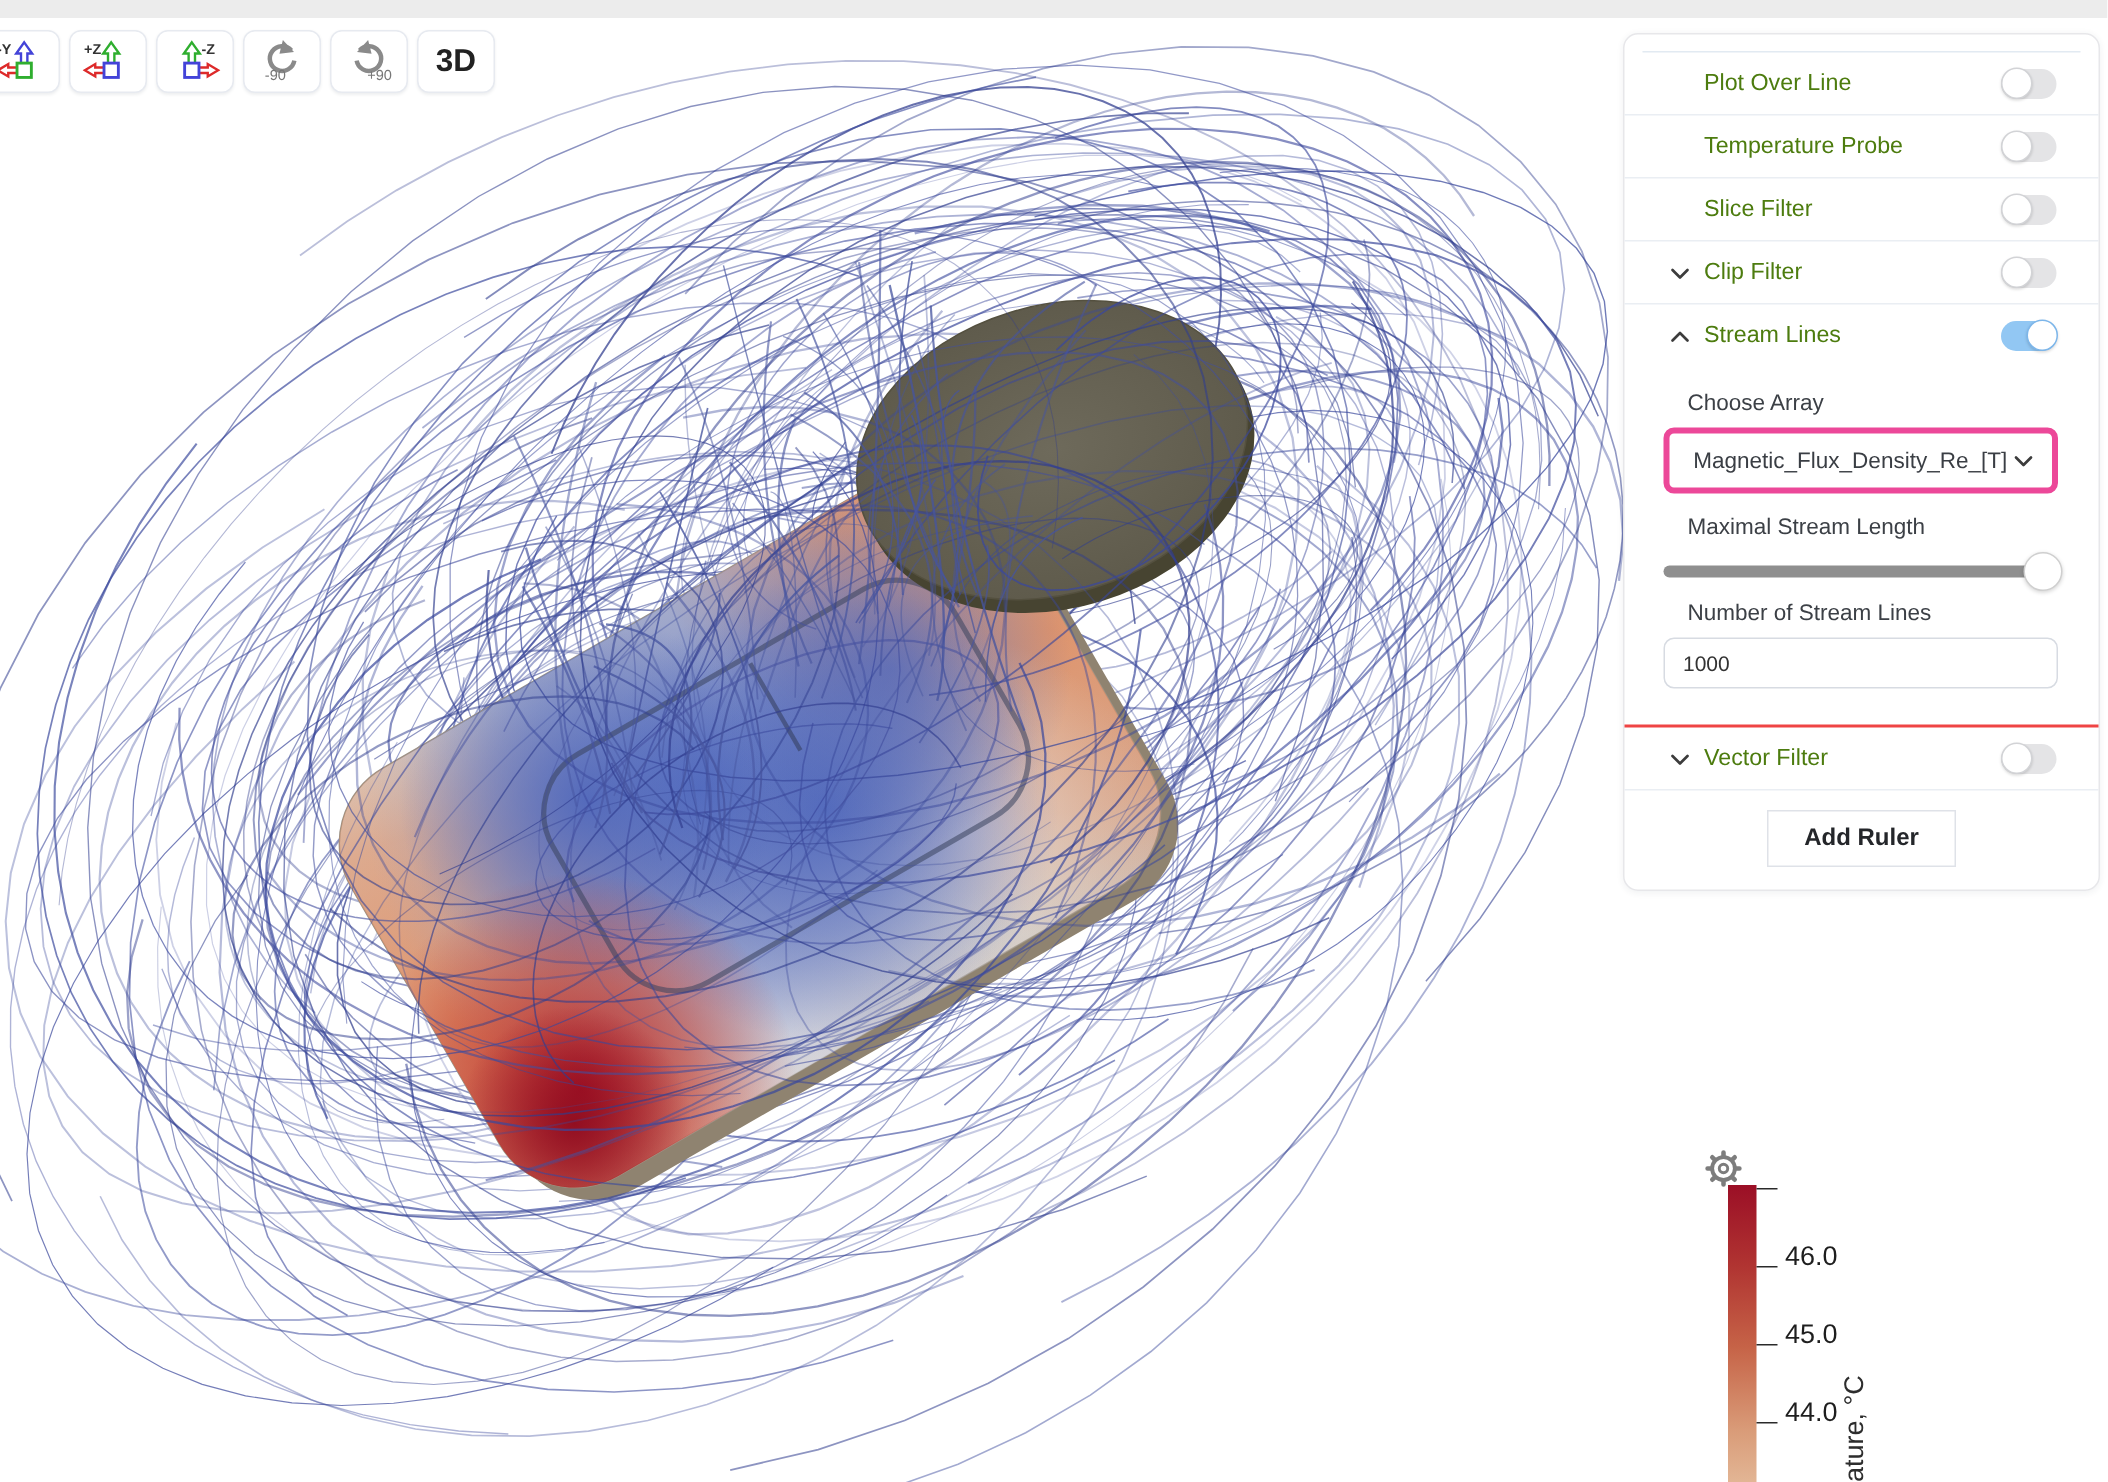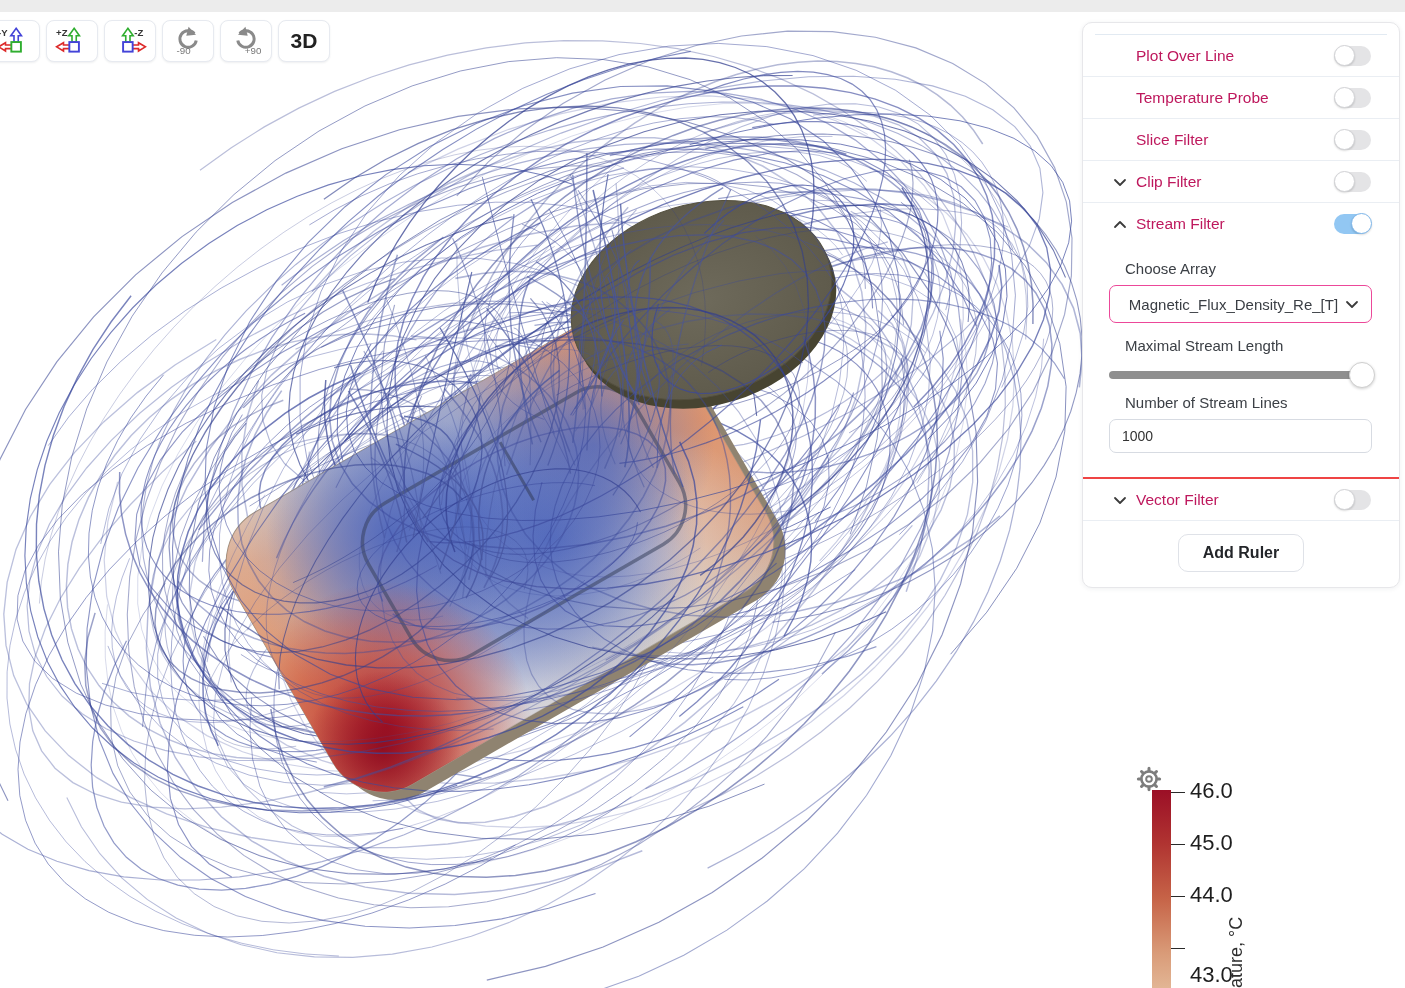--- a/index.html
+++ b/index.html
@@ -30,66 +30,66 @@
   }
   .panel-topline{height:11px;margin:0 12px;border-bottom:1px solid #e2eaf2;}
   .prow{
     height:41px;display:flex;align-items:center;padding:0 28px 0 30px;
     border-bottom:1px solid #eaeef3;position:relative;
   }
   .prow.nbb{border-bottom:none;}
   .prow.tbt{border-top:2px solid #ef4444;}
   .prow .chev{width:14px;height:10px;margin-right:9px;flex:0 0 auto;cursor:pointer;}
   .prow .spacer{width:23px;flex:0 0 auto;}
-  .prow .lbl{font-size:15.5px;color:#be185d;flex:1 1 auto;}
+  .prow .lbl{font-size:15.5px;color:#4d7c0f;flex:1 1 auto;}
   .toggle{
     width:37px;height:20px;border-radius:10px;background:#e4e4e6;position:relative;
     flex:0 0 auto;cursor:pointer;transition:background .15s;
   }
   .toggle .knob{
     position:absolute;left:0;top:-1px;width:21px;height:21px;border-radius:50%;
     background:#fff;border:1px solid #d2d3d6;box-sizing:border-box;box-shadow:0 1px 2px rgba(0,0,0,.15);
   }
   .toggle.on{background:#92c7f3;}
   .toggle.on .knob{left:auto;right:-1px;border-color:#7db6ea;}
 
   .stream-section{padding:12px 27px 24px 26px;}
   .sec-label{font-size:15px;color:#3c4046;margin:4px 0 8px 16px;}
   .sel-box{
-    height:36px;border:1px solid #ec4899;border-radius:7px;position:relative;
+    height:36px;border:4px solid #ec4899;border-radius:7px;position:relative;
     display:flex;align-items:center;justify-content:center;cursor:pointer;background:#fff;
   }
   .sel-box .sel-text{font-size:15px;color:#3a3e44;margin-right:14px;}
   .sel-box .chev{position:absolute;right:12px;top:13px;width:14px;height:10px;}
   .slider{position:relative;height:26px;margin:2px 0 6px 0;cursor:pointer;}
   .slider .track{position:absolute;left:0;right:0;top:9px;height:8px;border-radius:4px;background:#8f8f8f;}
   .slider .knob{
     position:absolute;right:-3px;top:0;width:26px;height:26px;border-radius:50%;
     background:#fff;border:1px solid #cfcfcf;box-sizing:border-box;box-shadow:0 1px 3px rgba(0,0,0,.18);
   }
   .num-input{
     width:100%;height:34px;border:1px solid #d7dbe2;border-radius:7px;box-sizing:border-box;
     font-size:14px;color:#333;padding:0 12px;font-family:inherit;outline:none;
   }
   .trash-btn{width:22px;height:24px;flex:0 0 auto;cursor:pointer;margin-right:6px;}
   .ruler-row{display:flex;justify-content:center;padding:13px 0 15px 0;}
   .add-ruler{
-    background:#fff;border:1px solid #dfe2e8;border-radius:10px;padding:9px 24px;
+    background:#fff;border:1px solid #dfe2e8;border-radius:0;padding:9px 24px;
     font-size:16px;font-weight:bold;color:#24262a;cursor:pointer;font-family:inherit;
   }
 
   
   .legend{position:absolute;left:0;top:0;width:100%;height:100%;z-index:4;pointer-events:none;}
   .gear{position:absolute;left:1136px;top:766px;width:26px;height:26px;pointer-events:auto;cursor:pointer;}
   .colorbar{
     position:absolute;left:1152px;top:790px;width:19px;height:240px;
     background:linear-gradient(180deg,#9b0f26 0%,#b03331 22%,#c66347 45%,#d99b78 68%,#e7c3a3 90%,#ecd2bb 100%);
   }
   .cb-tick{position:absolute;left:1171px;width:14px;height:0;border-top:1.6px solid #2a2a2a;}
-  .cb-tick-label{position:absolute;left:1190px;font-size:22px;color:#1e1e1e;transform:translateY(-52%);}
+  .cb-tick-label{position:absolute;left:1190px;font-size:18px;color:#1e1e1e;transform:translateY(-52%);margin-top:46px;}
   .cb-axis-label{
     position:absolute;left:1226px;top:1048px;transform-origin:0 0;transform:rotate(-90deg);
     font-size:18px;color:#2d2d2d;white-space:nowrap;
   }
 </style>
 </head>
 <body>
 
 <svg id="viewport" viewBox="0 0 1405 988">
     <defs>
@@ -472,21 +472,21 @@
     <span class="lbl">Clip Filter</span>
     <div class="toggle">
         <div class="knob"></div>
       </div>
   </div>
 
   <div class="prow nbb">
     <svg class="chev" viewBox="0 0 14 10">
       <path d="M2 8 L7 3 L12 8" fill="none" stroke="#3c3c3c" stroke-width="1.8" stroke-linecap="round" stroke-linejoin="round"></path>
     </svg>
-    <span class="lbl">Stream Filter</span>
+    <span class="lbl">Stream Lines</span>
     <div class="toggle on">
         <div class="knob"></div>
       </div>
   </div>
 
   <div class="stream-section">
     <div class="sec-label">Choose Array</div>
     <div class="sel-box">
       <span class="sel-text">Magnetic_Flux_Density_Re_[T]</span>
       <svg class="chev" viewBox="0 0 14 10">

